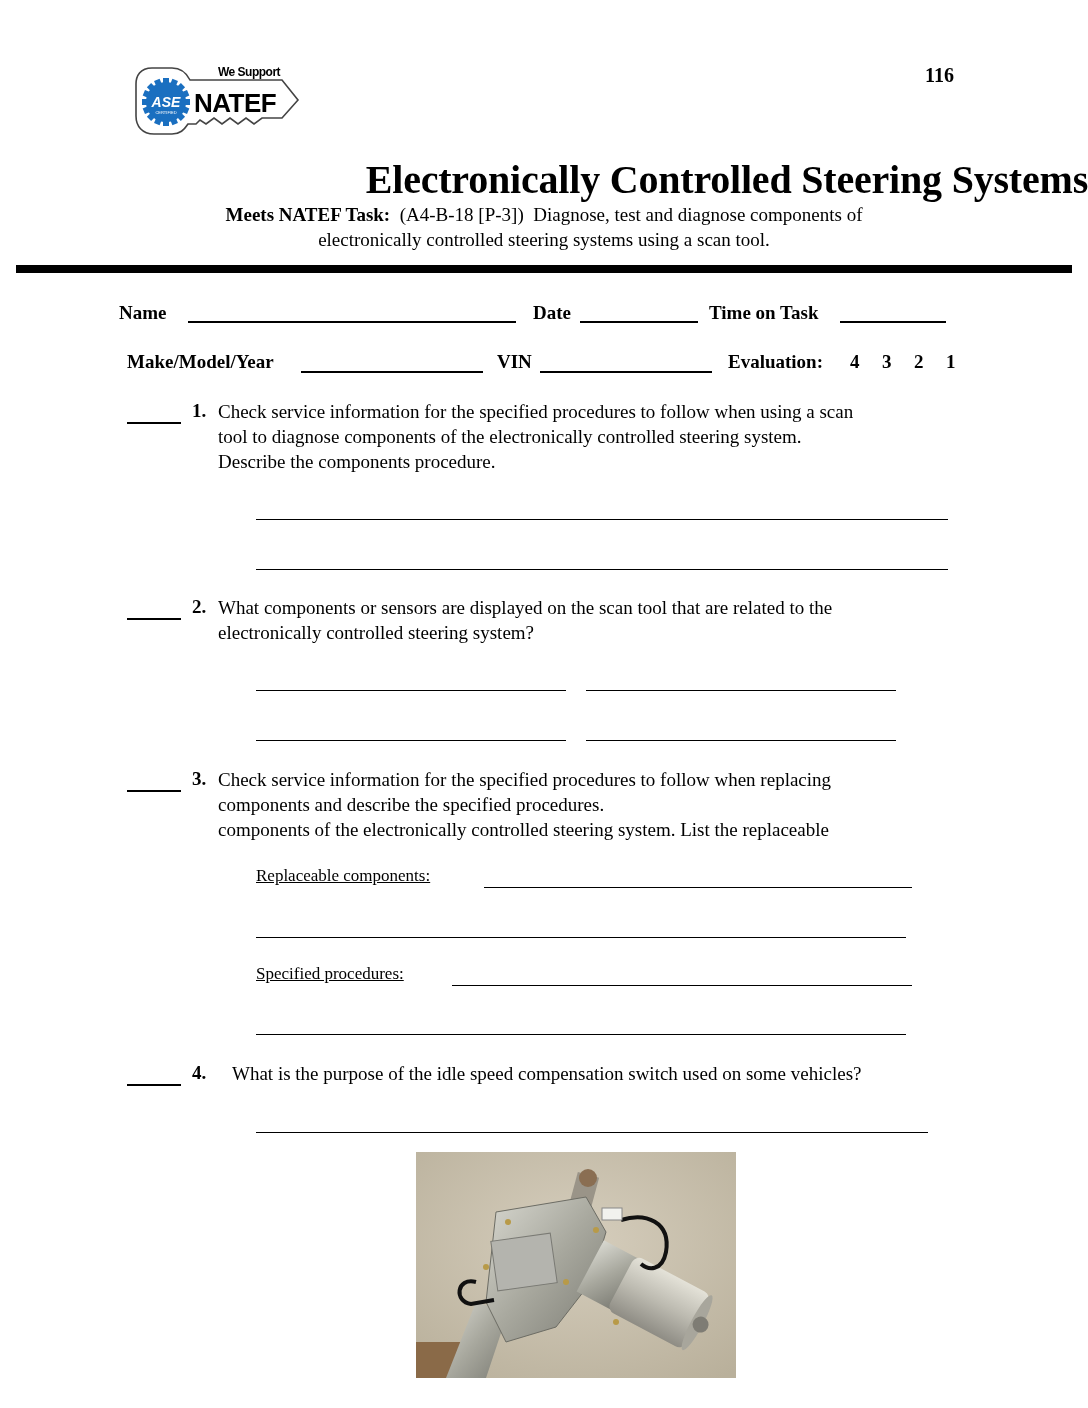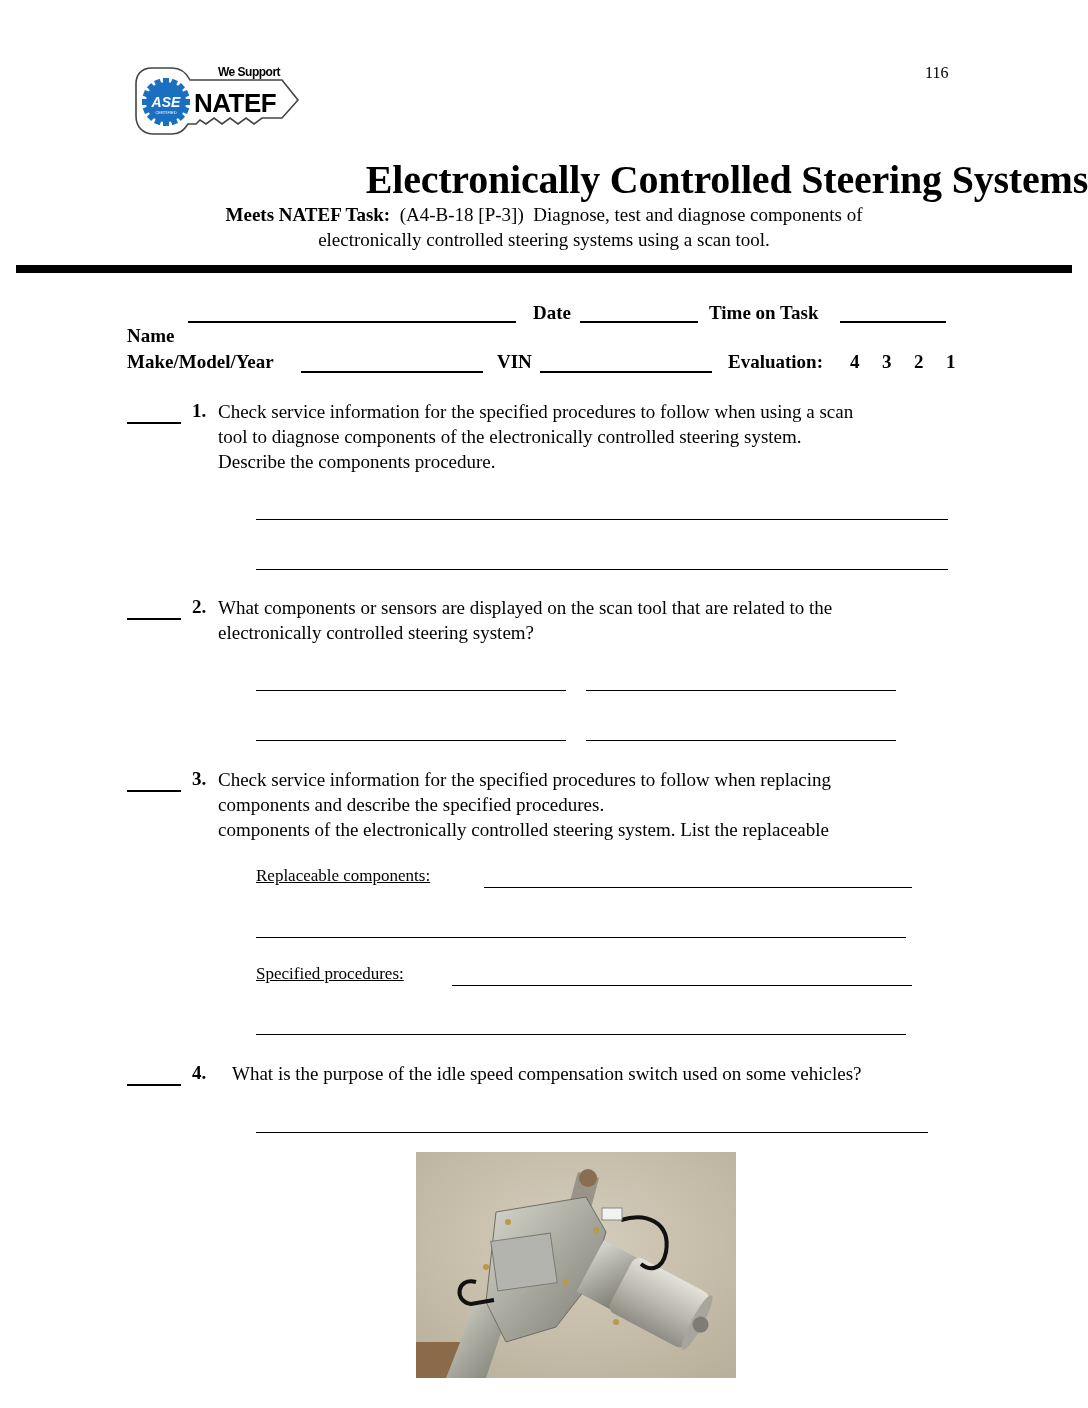--- a/index.html
+++ b/index.html
@@ -4,21 +4,21 @@
   <style>
     * { box-sizing: border-box; margin: 0; padding: 0; }
     html, body { width: 1088px; height: 1408px; background: #ffffff; overflow: hidden; }
     body { position: relative; font-family: "Liberation Serif", "DejaVu Serif", serif; color: #000; }
     .abs { position: absolute; }
     .bold { font-weight: bold; }
 
     
     #logo { left: 134px; top: 62px; width: 172px; height: 78px; }
 
-    #page-number { left: 925px; top: 64px; font-size: 16px; font-weight: normal; }
+    #page-number { left: 925px; top: 64px; font-size: 20px; font-weight: bold; }
 
     #doc-title { left: 0; width: 1088px; top: 156px; text-align: right; font-size: 40px; font-weight: bold; letter-spacing: -0.2px; }
     #task-line1 { left: 0; width: 1088px; top: 204px; text-align: center; font-size: 19px; }
     #task-line2 { left: 0; width: 1088px; top: 229px; text-align: center; font-size: 19px; }
 
     #divider-rule { left: 16px; top: 265px; width: 1056px; height: 8px; background: #000; }
 
     .field-label { font-size: 19px; font-weight: bold; white-space: nowrap; }
     .uline { height: 0; border-bottom: 2px solid #000; }
     .thin { border-bottom: 1.5px solid #000; }
@@ -70,21 +70,21 @@
 
 <div id="doc-title" class="abs">Electronically Controlled Steering Systems</div>
 
 <div id="task-line1" class="abs">
   <span class="bold">Meets NATEF Task:</span><span style="white-space:pre">  (A4-B-18 [P-3])  Diagnose, test and diagnose components of</span>
 </div>
 <div id="task-line2" class="abs">electronically controlled steering systems using a scan tool.</div>
 
 <div id="divider-rule" class="abs"></div>
 
-<div class="abs field-label" style="left:127px; top:302px;margin-top:23px;">Name</div>
+<div class="abs field-label" style="left:119px; top:302px;">Name</div>
 <div class="abs uline" style="left:188px; top:321px; width:328px;"></div>
 
 <div class="abs field-label" style="left:533px; top:302px;">Date</div>
 <div class="abs uline" style="left:580px; top:321px; width:118px;"></div>
 
 <div class="abs field-label" style="left:709px; top:302px;">Time on Task</div>
 <div class="abs uline" style="left:840px; top:321px; width:106px;"></div>
 
 <div class="abs field-label" style="left:127px; top:351px;">Make/Model/Year</div>
 <div class="abs uline" style="left:301px; top:371px; width:182px;"></div>

